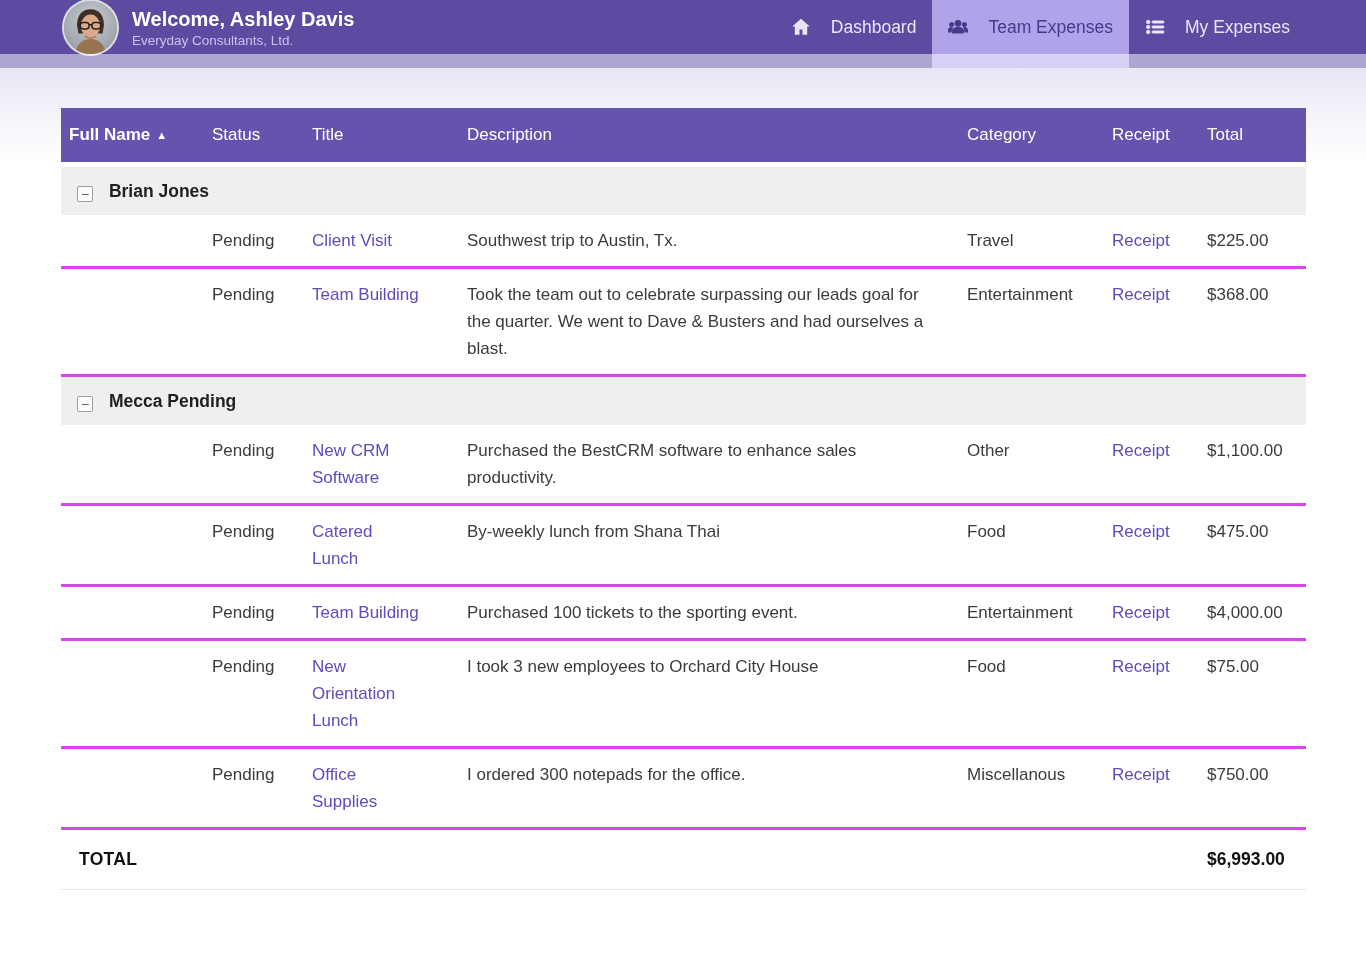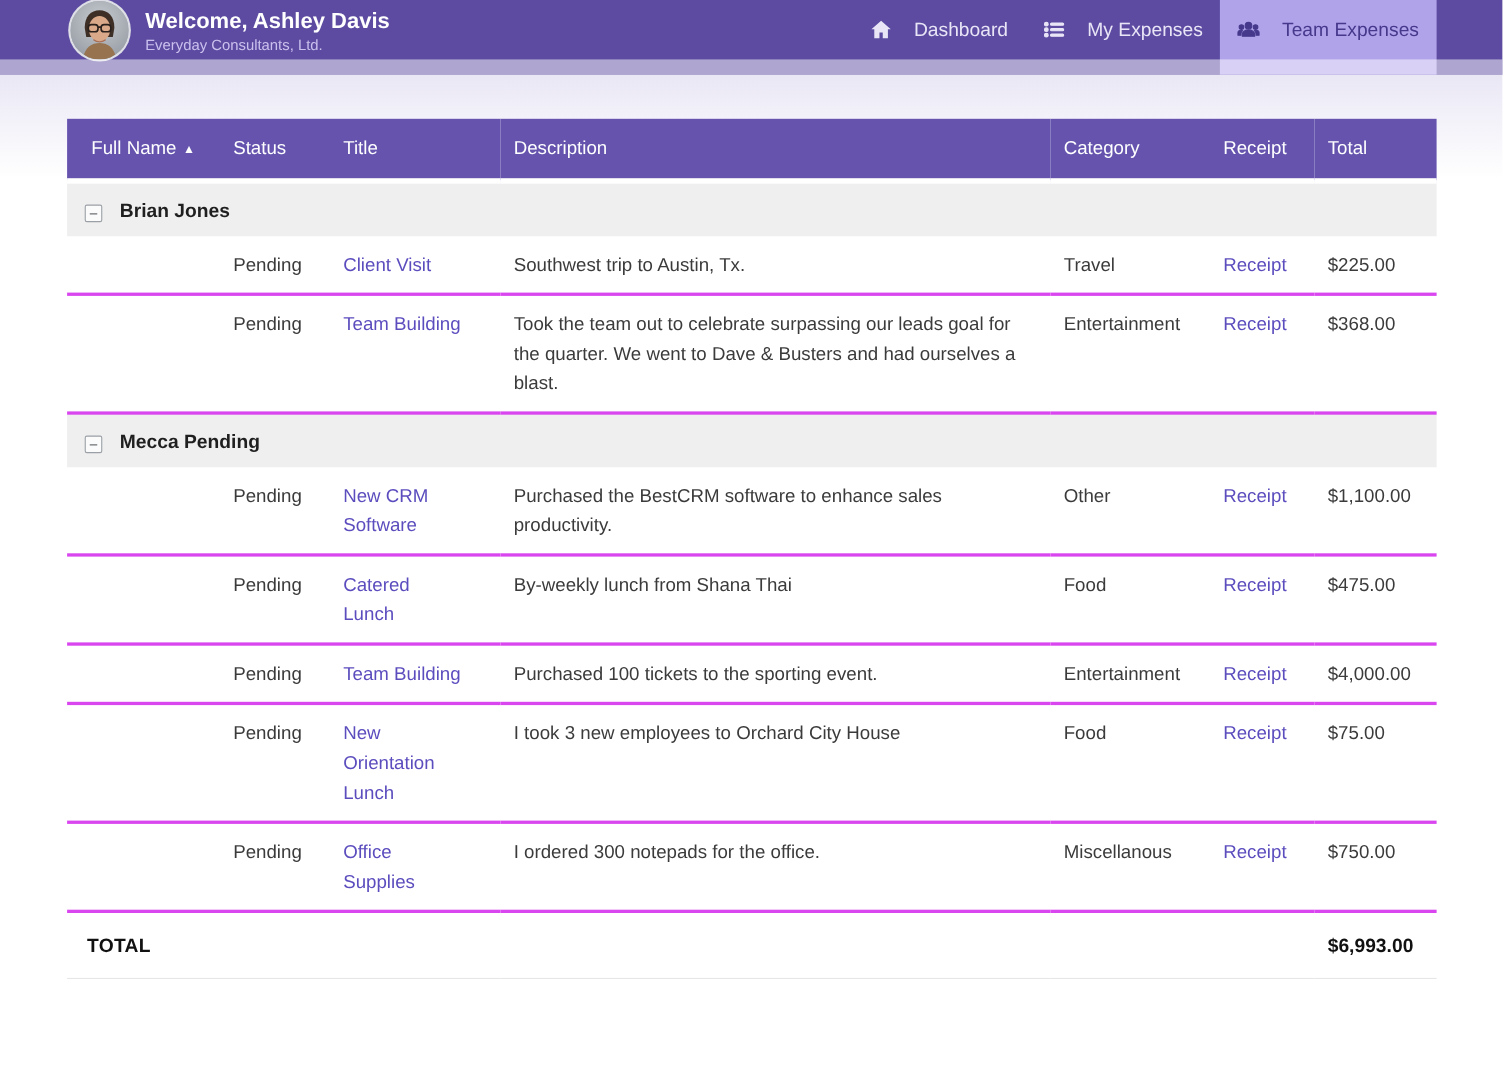--- a/index.html
+++ b/index.html
@@ -46,21 +46,21 @@
 
   table.expense-table {
     width:1245px; margin-left:61px; border-collapse:collapse;
     font-size:17px; color:#3b3b3b; background:#ffffff; table-layout:fixed;
   }
   thead th {
     background:#6553ae; color:#ffffff; text-align:left; font-weight:400;
     font-size:17px; height:56px; padding:0 12px;
     border-bottom:5px solid #ffffff;
   }
-  thead th:first-child { padding-left:22px; }
+  thead th:first-child { padding-left:8px;font-weight:bold; }
   .sort-arrow { font-size:11px; margin-left:6px; position:relative; top:-1px; }
 
   tbody td {
     padding:12px 12px; vertical-align:top; line-height:27px;
     border-bottom:3px solid #d946ef; background:#ffffff;
   }
   td.cell-title { padding-right:34px; }
   td.cell-desc  { padding-right:30px; }
 
   tr.group-row td {
@@ -113,41 +113,41 @@
     </div>
   </div>
 
   <nav class="nav-menu">
     <div class="nav-item">
       <svg viewBox="0 0 20 20">
           <path d="M10 1.8 1.2 9.6h2.6v8.2h4.7v-5.3h3v5.3h4.7V9.6h2.6L10 1.8z" stroke="none"></path>
         </svg>
       <span>Dashboard</span>
     </div>
+    <div class="nav-item active">
+      <svg viewBox="0 0 20 20" stroke="none">
+        <circle cx="10" cy="6.3" r="3"></circle>
+        <path d="M10 10.2c-3.2 0-5.6 1.7-5.6 3.9V16h11.2v-1.9c0-2.2-2.4-3.9-5.6-3.9z"></path>
+        <circle cx="3.6" cy="7.6" r="2.1"></circle>
+        <path d="M3.6 10.5C1.5 10.5 0 11.7 0 13.2V15h3.2v-1c0-1.2.5-2.3 1.4-3.1-.3-.2-.7-.4-1-.4z"></path>
+        <circle cx="16.4" cy="7.6" r="2.1"></circle>
+        <path d="M16.4 10.5c2.1 0 3.6 1.2 3.6 2.7V15h-3.2v-1c0-1.2-.5-2.3-1.4-3.1.3-.2.7-.4 1-.4z"></path>
+      </svg>
+      <span>Team Expenses</span>
+    </div>
     <div class="nav-item">
       <svg viewBox="0 0 20 20" stroke="none">
         <circle cx="3.2" cy="5" r="1.7"></circle>
           <rect x="7" y="4" width="12" height="2" rx="1"></rect>
         <circle cx="3.2" cy="10" r="1.7"></circle>
           <rect x="7" y="9" width="12" height="2" rx="1"></rect>
         <circle cx="3.2" cy="15" r="1.7"></circle>
           <rect x="7" y="14" width="12" height="2" rx="1"></rect>
       </svg>
       <span>My Expenses</span>
-    </div>
-    <div class="nav-item active">
-      <svg viewBox="0 0 20 20" stroke="none">
-        <circle cx="10" cy="6.3" r="3"></circle>
-        <path d="M10 10.2c-3.2 0-5.6 1.7-5.6 3.9V16h11.2v-1.9c0-2.2-2.4-3.9-5.6-3.9z"></path>
-        <circle cx="3.6" cy="7.6" r="2.1"></circle>
-        <path d="M3.6 10.5C1.5 10.5 0 11.7 0 13.2V15h3.2v-1c0-1.2.5-2.3 1.4-3.1-.3-.2-.7-.4-1-.4z"></path>
-        <circle cx="16.4" cy="7.6" r="2.1"></circle>
-        <path d="M16.4 10.5c2.1 0 3.6 1.2 3.6 2.7V15h-3.2v-1c0-1.2-.5-2.3-1.4-3.1.3-.2.7-.4 1-.4z"></path>
-      </svg>
-      <span>Team Expenses</span>
     </div>
   </nav>
 
   <div class="nav-strip"></div>
 </header>
 
 <main>
   <table class="expense-table">
     <colgroup>
       <col style="width:139px">

